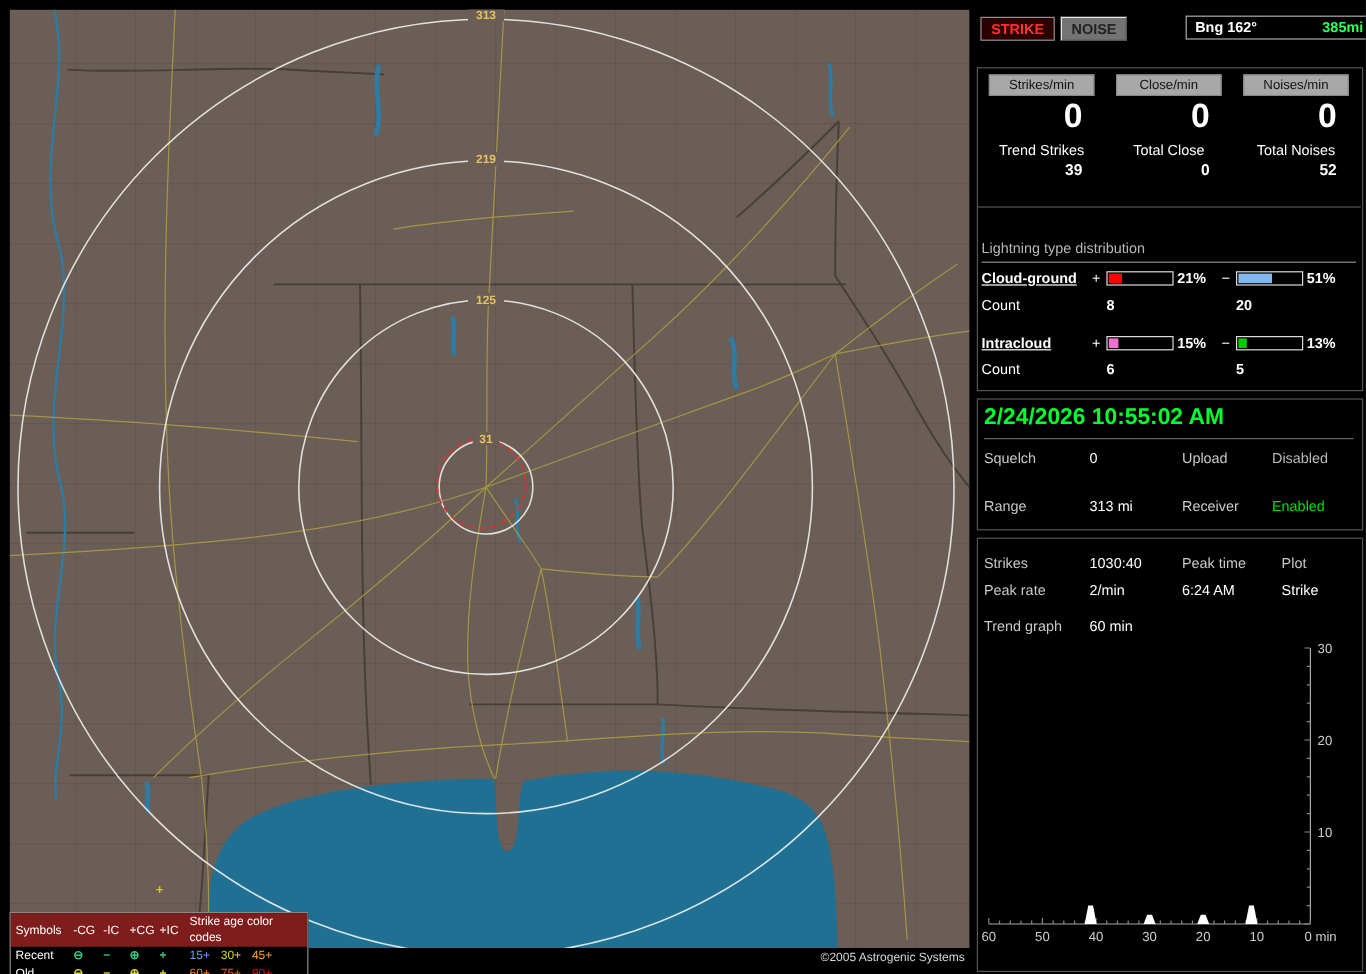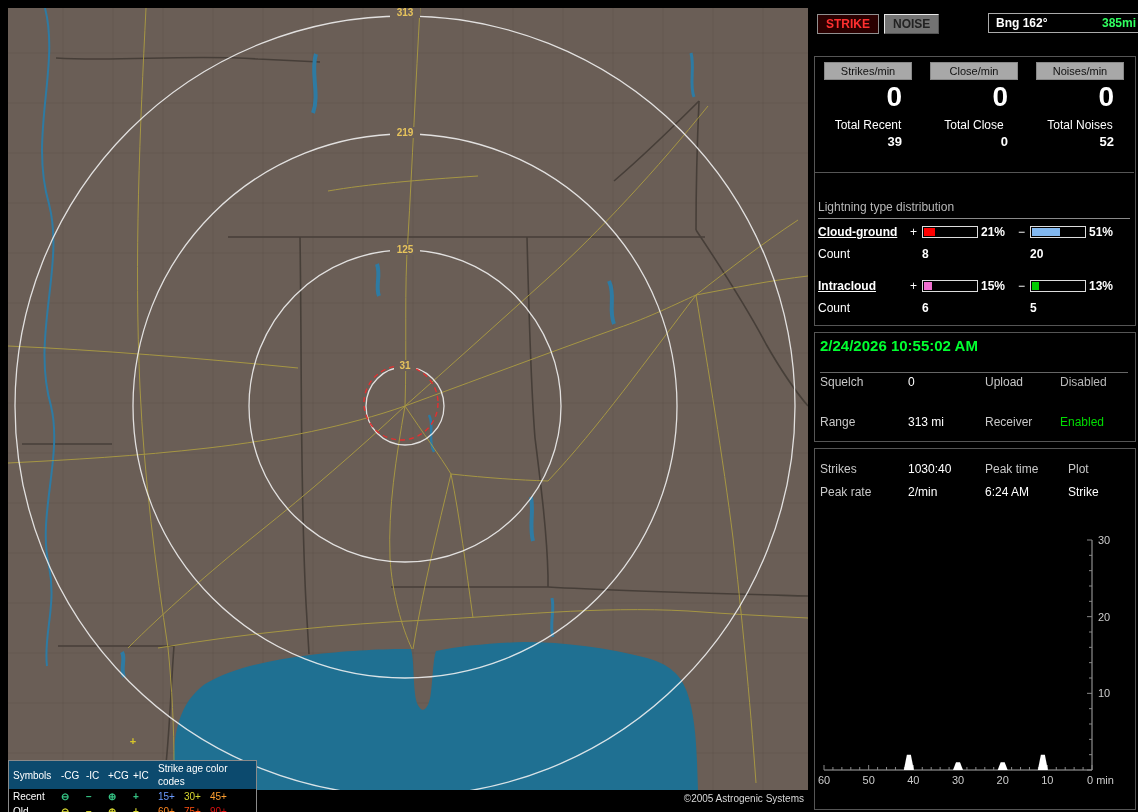--- a/index.html
+++ b/index.html
@@ -22,21 +22,21 @@
   .strike-sym{fill:#d8c62a;font-size:11px;font-weight:bold;text-anchor:middle;
               font-family:"Liberation Sans",sans-serif;}
   .copyright{position:absolute;left:8px;top:793px;width:796px;text-align:right;
              color:#d8d8d8;font-size:10px;}
 
   
   .legend{position:absolute;left:8px;top:760px;width:247px;background:#000;
           border:1px solid #8a8a8a;font-size:10px;z-index:5;}
   .lg-row{display:grid;grid-template-columns:48px 25px 22px 25px 25px 1fr;
           align-items:center;padding:1px 4px;line-height:13px;}
-  .lg-head{background:#0c4a6e;color:#fff;}
+  .lg-head{background:#7f1d1d;color:#fff;}
   .lg-ages{display:flex;gap:9px;}
   .lg-sym{font-weight:bold;}
 
   
   .panel{position:absolute;left:812px;top:0;width:326px;height:639px;font-size:12px;}
   .gbox{position:absolute;left:2px;width:320px;border:1px solid #555;}
   .box1{top:56px;height:268px;}
   .box2{top:332px;height:108px;}
   .box3{top:448px;height:360px;}
 
@@ -66,22 +66,22 @@
              grid-template-columns:92px 12px 56px 40px 12px 56px 1fr;
              align-items:center;}
   .dg1{top:225px;} .dg2{top:247px;} .dg3{top:279px;} .dg4{top:301px;}
   .dist-label{font-weight:bold;font-size:12px;text-decoration:underline;}
   .pct{font-weight:bold;font-size:12px;padding-left:3px;}
   .bar-box{border:1px solid #ddd;background:#000;height:10px;position:relative;}
   .bar-fill{position:absolute;left:1px;top:1px;bottom:1px;}
   .cnt{font-weight:bold;font-size:12px;}
 
   .timestamp{position:absolute;top:337px;left:8px;width:308px;color:#00ff30;
-             font-size:15px;font-weight:bold;border-bottom:1px solid #666;
-             padding-bottom:18px;}
+             font-size:19px;font-weight:bold;border-bottom:1px solid #666;
+             padding-bottom:6px;}
   .set-grid{position:absolute;left:8px;width:312px;display:grid;
             grid-template-columns:88px 77px 75px 1fr;align-items:center;}
   .sg1{top:375px;} .sg2{top:395px;} .sg3{top:415px;}
   .lab{color:#c8c8c8;} .val{color:#fff;}
 
   .stat-grid{position:absolute;left:8px;width:312px;display:grid;
              grid-template-columns:88px 77px 83px 1fr;align-items:center;}
   .st1{top:462px;} .st2{top:485px;}
   .trend-row{position:absolute;top:515px;left:8px;display:grid;
              grid-template-columns:88px 1fr;width:312px;}
@@ -228,21 +228,21 @@
   <div class="gbox box2"></div>
   <div class="gbox box3"></div>
 
   <div class="counters">
     <div class="chip">Strikes/min</div>
     <div class="chip">Close/min</div>
     <div class="chip">Noises/min</div>
     <div class="bigzero">0</div>
     <div class="bigzero">0</div>
     <div class="bigzero">0</div>
-    <div class="tot-label">Total Recent</div>
+    <div class="tot-label">Trend Strikes</div>
     <div class="tot-label">Total Close</div>
     <div class="tot-label">Total Noises</div>
     <div class="tot-value">39</div>
     <div class="tot-value">0</div>
     <div class="tot-value">52</div>
   </div>
   <div class="hr1"></div>
 
   <div class="dist-title">Lightning type distribution</div>
 
@@ -313,20 +313,24 @@
     <span class="lab">Peak time</span>
     <span class="lab">Plot</span>
   </div>
   <div class="stat-grid st2">
     <span class="lab">Peak rate</span>
     <span class="val">2/min</span>
     <span class="val">6:24 AM</span>
     <span class="val">Strike</span>
   </div>
 
+  <div class="trend-row">
+    <span class="lab">Trend graph</span>
+    <span class="val">60 min</span>
+  </div>
 
   <div class="trend-wrap">
     <svg id="trend-svg" width="312" height="262">
         <line x1="8" y1="238" x2="276" y2="238" class="axis"></line>
         <line x1="276" y1="8" x2="276" y2="238" class="axis"></line>
         <line x1="276" y1="238" x2="276" y2="233" class="tick"></line>
         <line x1="267.06666666666666" y1="238" x2="267.06666666666666" y2="235" class="tick"></line>
         <line x1="258.1333333333333" y1="238" x2="258.1333333333333" y2="235" class="tick"></line>
         <line x1="249.2" y1="238" x2="249.2" y2="235" class="tick"></line>
         <line x1="240.26666666666668" y1="238" x2="240.26666666666668" y2="235" class="tick"></line>

